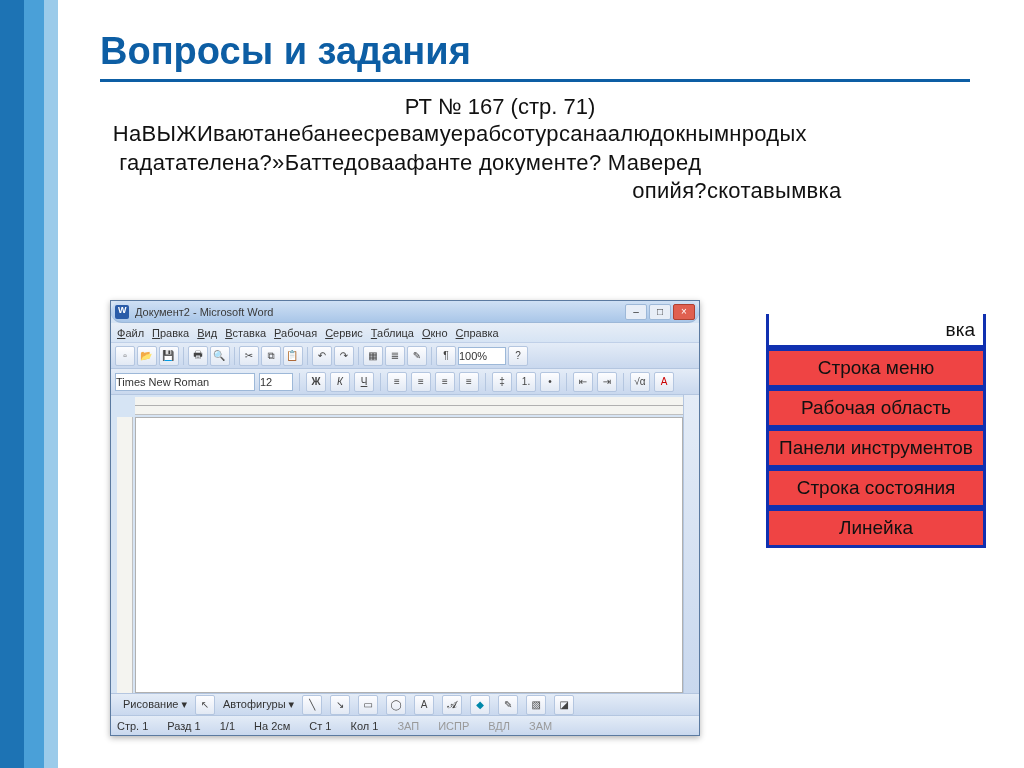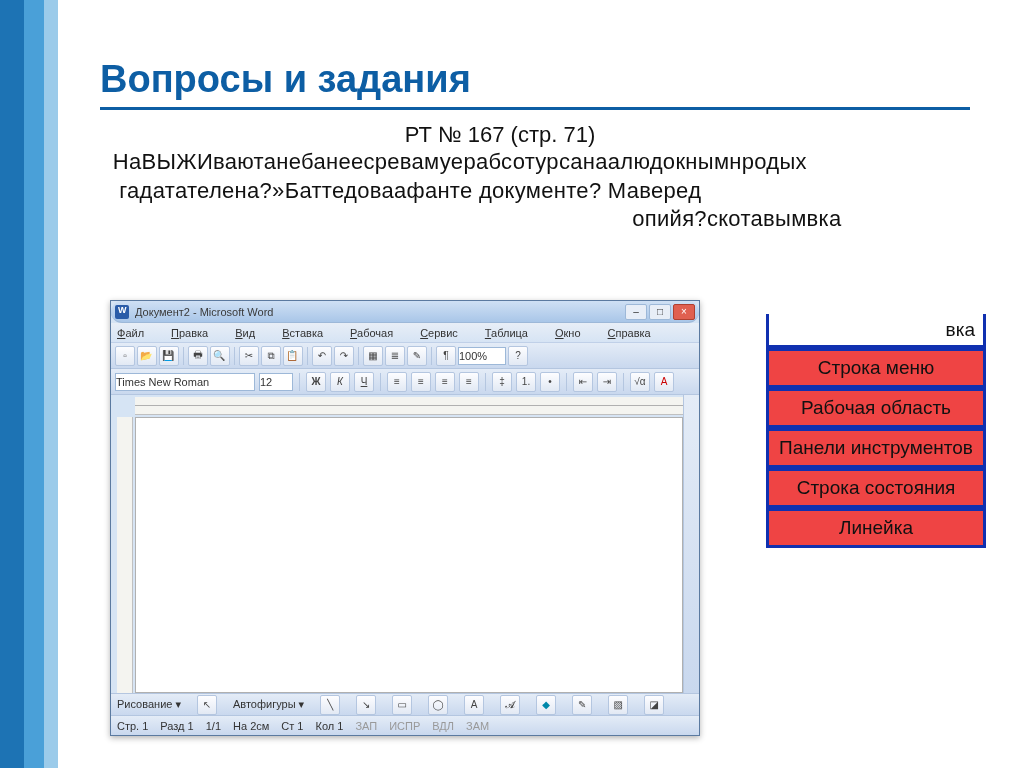--- a/index.html
+++ b/index.html
@@ -6,51 +6,51 @@
   body { width: 1024px; height: 768px; font-family: Arial, sans-serif; background: #fff; overflow: hidden; position: relative; }
 
   
   .left-bars { position: absolute; left: 0; top: 0; width: 72px; height: 100%; }
   .bar-1 { position: absolute; left: 0; top: 0; width: 24px; height: 100%; background: #1d73b4; }
   .bar-2 { position: absolute; left: 24px; top: 0; width: 20px; height: 100%; background: #4aa0d8; }
   .bar-3 { position: absolute; left: 44px; top: 0; width: 14px; height: 100%; background: #9bcbea; }
 
   .content { position: absolute; left: 100px; top: 0; right: 10px; height: 100%; }
 
-  .title { color: #0d5ea4; font-size: 38px; font-weight: bold; padding-top: 30px; padding-bottom: 6px; margin-top: 28px; }
+  .title { color: #0d5ea4; font-size: 38px; font-weight: bold; padding-top: 30px; padding-bottom: 6px; }
   .title-underline { height: 3px; width: 870px; background: #0d5ea4; margin-bottom: 12px; }
   .subtitle { text-align: center; font-size: 22px; color: #111; width: 800px; }
   .instruction { font-size: 22px; color: #111; text-align: justify; width: 820px; padding-top: 14px; line-height: 1.35; }
   .garbled { font-size: 22px; color: #111; font-weight: 500; width: 850px; line-height: 1.3; letter-spacing: 0.3px; white-space: pre; }
 
   
   .word-window { position: absolute; left: 10px; top: 300px; width: 590px; height: 436px; border: 1px solid #5b7aa0; box-shadow: 0 2px 6px rgba(0,0,0,0.3); background: #d6e4f4; font-size: 11px; }
   .ww-titlebar { height: 22px; background: linear-gradient(#cfe0f4,#a9c6e8); display: flex; align-items: center; padding: 0 4px; color: #3a3a3a; border-bottom: 1px solid #9db8d8; border-radius: 11px; }
   .ww-titlebar .icon { width: 14px; height: 14px; background: #2a5ca8; margin-right: 6px; border-radius: 2px; position: relative; }
   .ww-titlebar .icon::after { content: "W"; color: #fff; font-size: 9px; position: absolute; left: 3px; top: 0; font-weight: bold; }
   .ww-titlebar .spacer { flex: 1; }
   .ww-winbtns { display: flex; gap: 2px; }
   .ww-winbtn { width: 22px; height: 16px; background: #e8eef7; border: 1px solid #9db8d8; border-radius: 2px; font-size: 10px; text-align: center; line-height: 13px; color: #333; }
   .ww-winbtn.close { background: #e06050; color: #fff; border-color: #b04030; }
-  .ww-menubar { height: 20px; background: linear-gradient(#e8eef7,#d6e4f4); display: flex; align-items: center; padding: 0 6px; gap: 27px; color: #333; border-bottom: 1px solid #c0d0e8; }
+  .ww-menubar { height: 20px; background: linear-gradient(#e8eef7,#d6e4f4); display: flex; align-items: center; padding: 0 6px; gap: 8px; color: #333; border-bottom: 1px solid #c0d0e8; }
   .ww-menubar span { text-decoration: underline; text-decoration-color: transparent; }
   .ww-menubar span::first-letter { text-decoration: underline; }
   .ww-toolbar { height: 26px; background: linear-gradient(#e4ecf7,#c9d8ee); border-bottom: 1px solid #b4c6e0; display: flex; align-items: center; padding: 0 4px; gap: 2px; overflow: hidden; }
   .ww-toolbar2 { height: 26px; background: linear-gradient(#e4ecf7,#c9d8ee); border-bottom: 1px solid #b4c6e0; display: flex; align-items: center; padding: 0 4px; gap: 4px; overflow: hidden; }
   .tb-btn { width: 20px; height: 20px; background: linear-gradient(#fdfdff,#e2e9f4); border: 1px solid #b4c6e0; border-radius: 2px; display: inline-flex; align-items: center; justify-content: center; font-size: 10px; color: #444; }
   .tb-sep { width: 1px; height: 18px; background: #b4c6e0; margin: 0 2px; }
   .tb-field { height: 18px; background: #fff; border: 1px solid #9db8d8; padding: 0 0; display: inline-flex; align-items: center; font-size: 11px; color: #333; }
   .ww-ruler { height: 18px; background: #f4f4f0; border-bottom: 1px solid #c0c0c0; position: relative; margin: 0 16px 0 24px; }
   .ww-ruler::before { content:""; position:absolute; left:0; right:0; top:8px; height:1px; background:#b0b0b0; }
   .ww-rulerwrap { background:#d6e4f4; padding:2px 0;}
   .ww-workarea { position: absolute; left: 0; right: 0; top: 116px; bottom: 42px; background: #fff; margin: 0 16px 0 24px; border: 1px solid #b0b0b0; }
   .ww-vscroll { position: absolute; right: 0; top: 94px; bottom: 42px; width: 16px; background: linear-gradient(#e4ecf7,#c9d8ee); border-left: 1px solid #b4c6e0; }
   .ww-lruler { position: absolute; left: 8; top: 116px; bottom: 42px; width: 16px; background: #f4f4f0; border-right: 1px solid #c0c0c0; left: 6px; }
-  .ww-drawbar { position: absolute; left:0; right:0; bottom: 20px; height: 22px; background: linear-gradient(#e4ecf7,#c9d8ee); border-top: 1px solid #b4c6e0; display:flex; align-items:center; padding:0 6px; gap:16px; font-size:11px; color:#333;}
-  .ww-status { position: absolute; left:0; right:0; bottom:0; height: 20px; background: linear-gradient(#e4ecf7,#c9d8ee); border-top: 1px solid #b4c6e0; display:flex; align-items:center; padding:0 6px; gap:12px; font-size:11px; color:#333; }
+  .ww-drawbar { position: absolute; left:0; right:0; bottom: 20px; height: 22px; background: linear-gradient(#e4ecf7,#c9d8ee); border-top: 1px solid #b4c6e0; display:flex; align-items:center; padding:0 12px; gap:8px; font-size:11px; color:#333;}
+  .ww-status { position: absolute; left:0; right:0; bottom:0; height: 20px; background: linear-gradient(#e4ecf7,#c9d8ee); border-top: 1px solid #b4c6e0; display:flex; align-items:center; padding:0 6px; gap:19px; font-size:11px; color:#333; }
   .ww-status span { white-space: nowrap; }
 
   
   .labels { position: absolute; right: 28px; top: 314px; width: 220px; display: flex; flex-direction: column; }
   .label-box { border: 3px solid #1030b0; background: #ef4444; text-align: center; padding: 6px 4px; font-size: 19px; color: #111; }
   .labels .first-hidden { height: 34px; border: 3px solid #1030b0; border-top: none; background: #fff; text-align: right; padding: 2px 8px 4px 0; font-size: 19px; color: #111; display:flex; align-items:flex-end; justify-content:flex-end;}
 </style>
 </head>
 <body>
 

